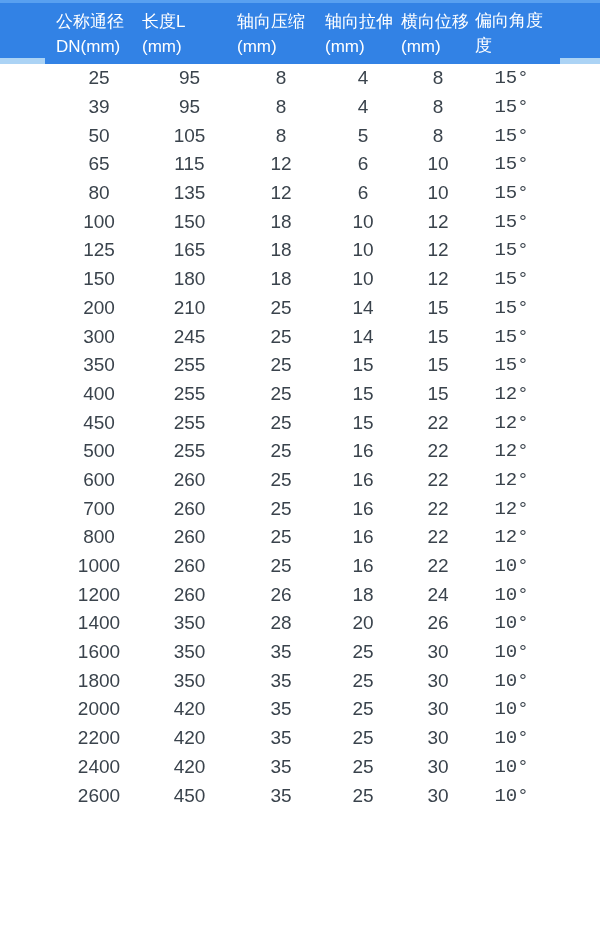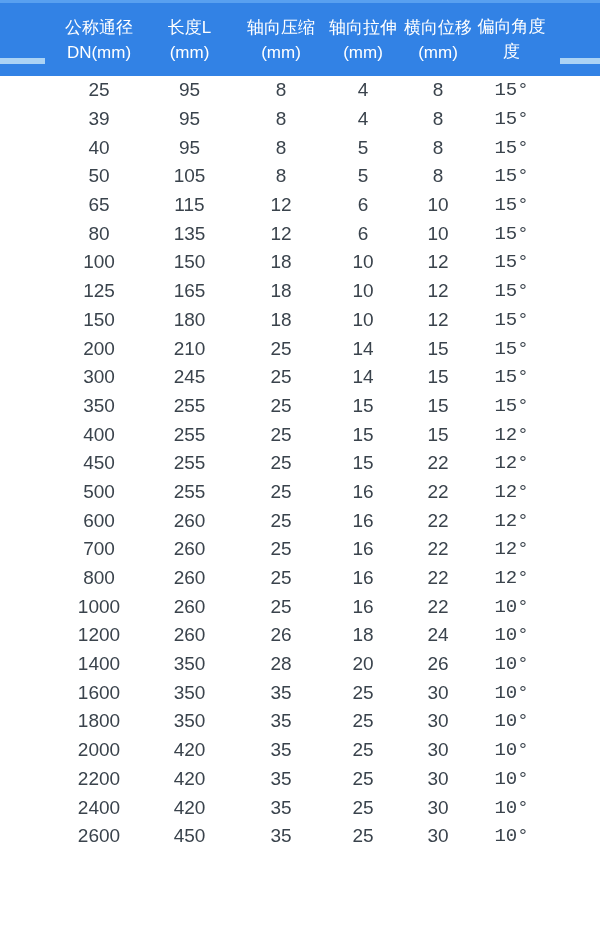--- a/index.html
+++ b/index.html
@@ -36,23 +36,23 @@
   table {
     width: 600px;
     border-collapse: collapse;
     table-layout: fixed;
   }
   thead th {
     background: var(--header-bg, #3282E5);
     color: var(--header-text, #FFFFFF);
     font-weight: 400;
     font-size: 17px;
-    text-align: center;
+    text-align: left;
     vertical-align: middle;
-    height: 76px;
+    height: 64px;
     padding: 0;
   }
   .th-line1 { line-height: 25px; margin-top: 4px; }
   .th-line2 { line-height: 25px; }
   tbody td {
     height: 28.7px;
     padding: 0;
     text-align: center;
     vertical-align: middle;
     font-size: 19px;
@@ -117,28 +117,20 @@
       </tr>
       <tr>
         <td>39</td>
         <td>95</td>
         <td>8</td>
         <td>4</td>
         <td>8</td>
         <td>15°</td>
       </tr>
       <tr>
-        <td>40</td>
-        <td>95</td>
-        <td>8</td>
-        <td>5</td>
-        <td>8</td>
-        <td>15°</td>
-      </tr>
-      <tr>
         <td>50</td>
         <td>105</td>
         <td>8</td>
         <td>5</td>
         <td>8</td>
         <td>15°</td>
       </tr>
       <tr>
         <td>65</td>
         <td>115</td>

